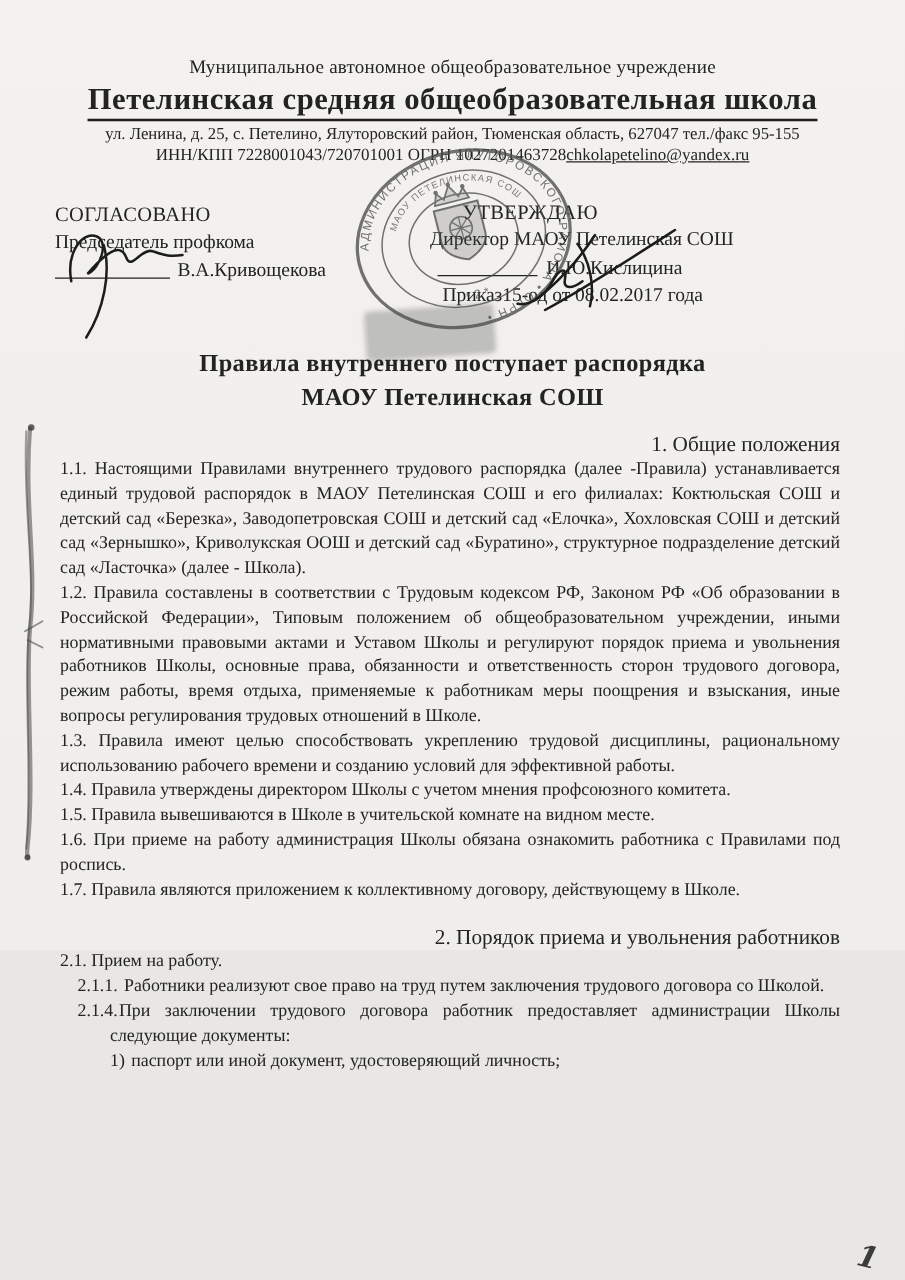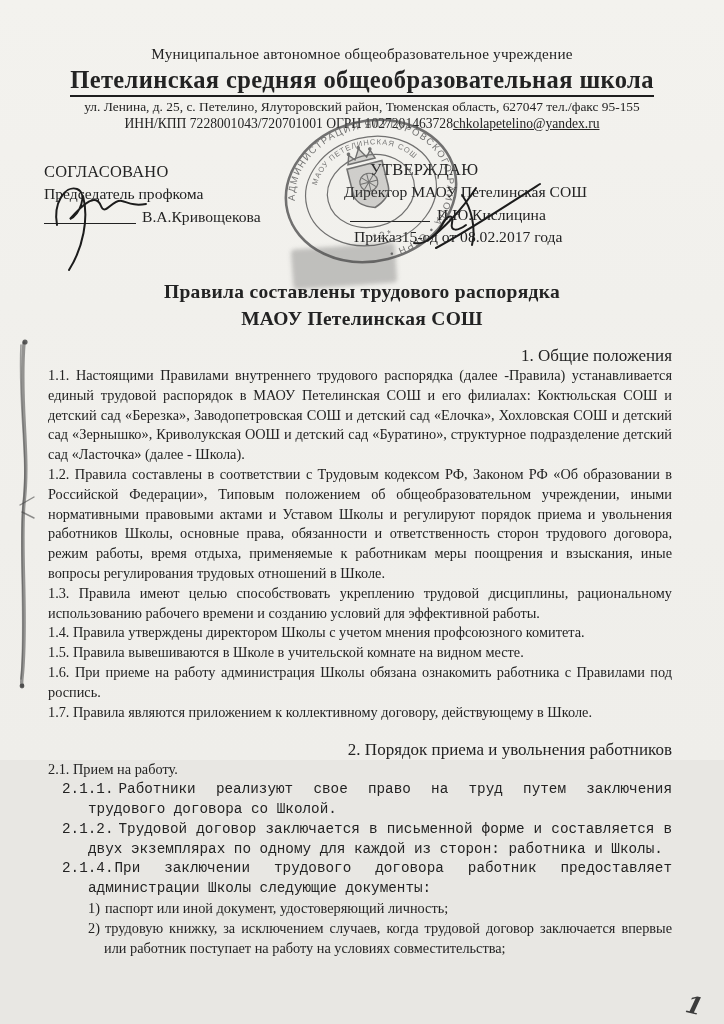--- a/index.html
+++ b/index.html
@@ -44,21 +44,21 @@
   
   .hand-svg{position:absolute;left:0;top:0;pointer-events:none;}
   
   .doc-title{position:absolute;top:278px;left:0;width:724px;text-align:center;
     font-weight:bold;font-size:19.5px;line-height:27px;letter-spacing:.3px;}
   
   .body{position:absolute;top:346px;left:48px;width:624px;font-size:14.3px;line-height:19.8px;}
   .sec-head{font-size:17px;font-weight:normal;text-align:right;margin:0 0 0 0;line-height:20px;}
   .sec-head.second{margin-top:18px;}
   .body p{margin:0;text-align:justify;}
-  p.sub{padding-left:40px;text-indent:-26px;font-family:Liberation Mono, monospace;}
+  p.sub{padding-left:40px;text-indent:-26px;}
   p.docitem{padding-left:56px;text-indent:-16px;}
   .num{margin-right:5px;}
   .num.tight{margin-right:1px;}
   
   .page-num{
     position:absolute;left:686px;top:992px;width:26px;height:28px;
     font-family:"DejaVu Serif",serif;font-style:italic;font-weight:bold;
     font-size:24px;color:#3c3c3c;transform:rotate(14deg);
   }
 </style>
@@ -135,40 +135,38 @@
     <g fill="none" stroke="#474747" stroke-linecap="round">
       <path d="M24,343 c-5,60 6,110 0,160 c-4,45 4,120 -2,175 c-1,10 1,8 0,6" stroke-width="3.4" opacity=".55"></path>
       <path d="M21,345 c-3,62 8,112 2,162 c-4,45 3,118 -2,172" stroke-width="1.6" opacity=".5"></path>
       <path d="M20,505 l14,-8 M22,512 l12,6" stroke-width="1.4" opacity=".6"></path>
       <circle cx="25" cy="342" r="2.6" fill="#3c3c3c" opacity=".8" stroke="none"></circle>
       <circle cx="22" cy="686" r="2.4" fill="#3c3c3c" opacity=".8" stroke="none"></circle>
     </g>
   </svg>
 
   <div class="doc-title">
-    <div>Правила составлены трудового распорядка</div>
+    <div>Правила внутреннего поступает распорядка</div>
     <div>МАОУ Петелинская СОШ</div>
   </div>
 
   <div class="body">
     <h3 class="sec-head">1. Общие положения</h3>
     <p>1.1. Настоящими Правилами внутреннего трудового распорядка (далее -Правила) устанавливается единый трудовой распорядок в МАОУ Петелинская СОШ и его филиалах: Коктюльская СОШ и детский сад «Березка», Заводопетровская СОШ и детский сад «Елочка», Хохловская СОШ и детский сад «Зернышко», Криволукская ООШ и детский сад «Буратино», структурное подразделение детский сад «Ласточка» (далее - Школа).</p>
     <p>1.2. Правила составлены в соответствии с Трудовым кодексом РФ, Законом РФ «Об образовании в Российской Федерации», Типовым положением об общеобразовательном учреждении, иными нормативными правовыми актами и Уставом Школы и регулируют порядок приема и увольнения работников Школы, основные права, обязанности и ответственность сторон трудового договора, режим работы, время отдыха, применяемые к работникам меры поощрения и взыскания, иные вопросы регулирования трудовых отношений в Школе.</p>
     <p>1.3. Правила имеют целью способствовать укреплению трудовой дисциплины, рациональному использованию рабочего времени и созданию условий для эффективной работы.</p>
     <p>1.4. Правила утверждены директором Школы с учетом мнения профсоюзного комитета.</p>
     <p>1.5. Правила вывешиваются в Школе в учительской комнате на видном месте.</p>
     <p>1.6. При приеме на работу администрация Школы обязана ознакомить работника с Правилами под роспись.</p>
     <p>1.7. Правила являются приложением к коллективному договору, действующему в Школе.</p>
 
     <h3 class="sec-head second">2. Порядок приема и увольнения работников</h3>
     <p>2.1. Прием на работу.</p>
 
     <p class="sub"><span class="num">2.1.1.</span><span>Работники реализуют свое право на труд путем заключения трудового договора со Школой.</span></p>
-    <p class="sub"><span class="num">2.1.2.</span><span>Трудовой договор заключается в письменной форме и составляется в двух экземплярах по одному для каждой из сторон: работника и Школы.</span></p>
     <p class="sub"><span class="num tight">2.1.4.</span><span>При заключении трудового договора работник предоставляет администрации Школы следующие документы:</span></p>
 
     <p class="docitem"><span class="num">1)</span><span>паспорт или иной документ, удостоверяющий личность;</span></p>
-    <p class="docitem"><span class="num">2)</span><span>трудовую книжку, за исключением случаев, когда трудовой договор заключается впервые или работник поступает на работу на условиях совместительства;</span></p>
   </div>
 
   <div class="page-num">1</div>
 
 </div>
 
 </body></html>

